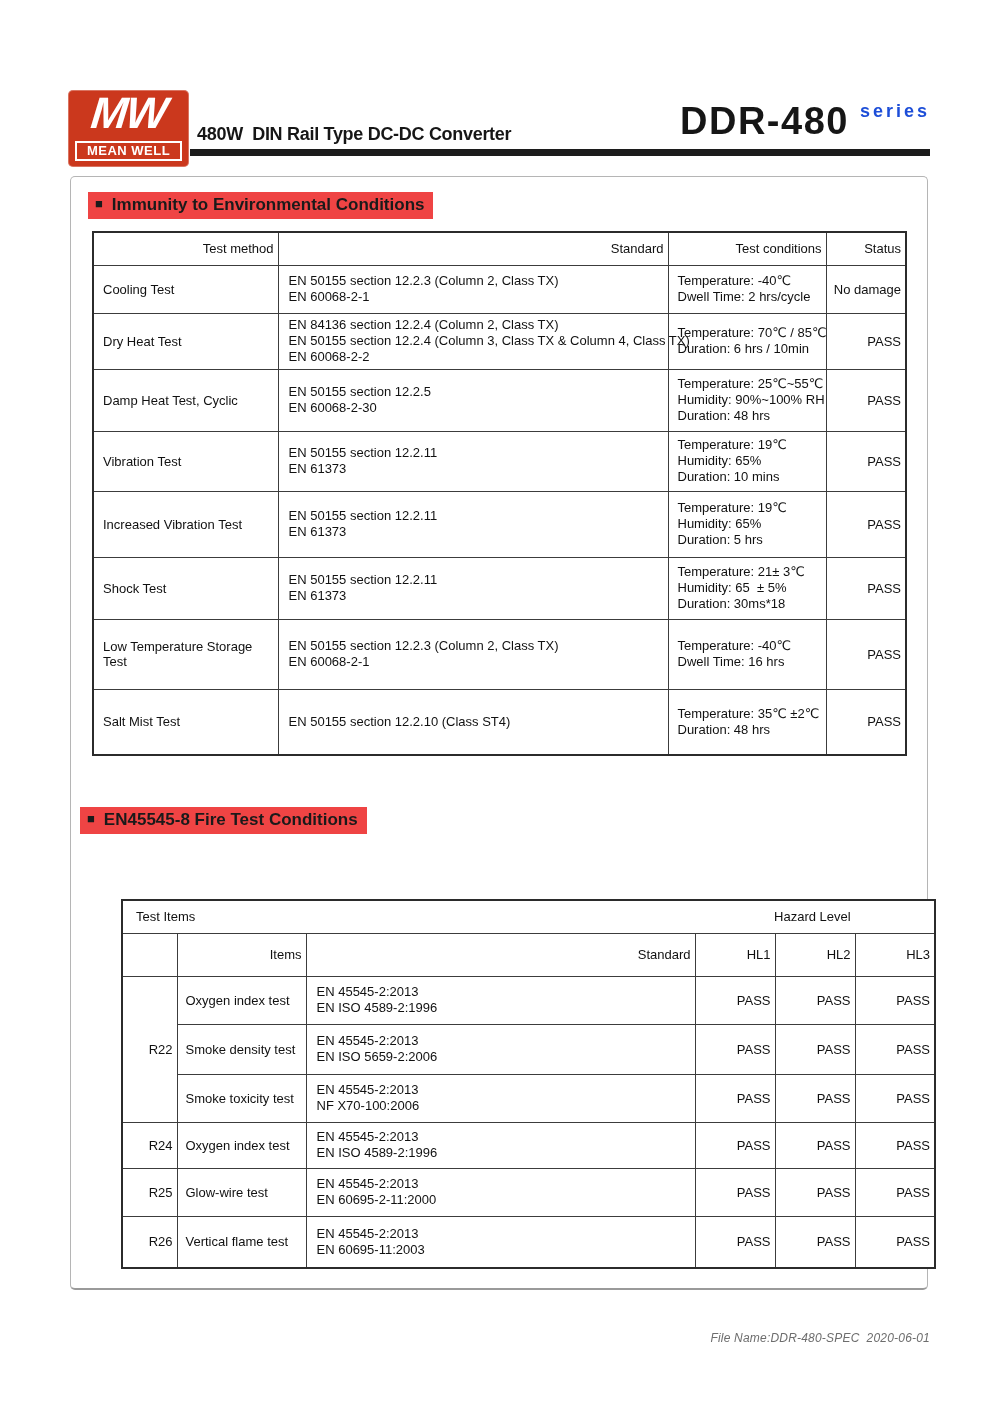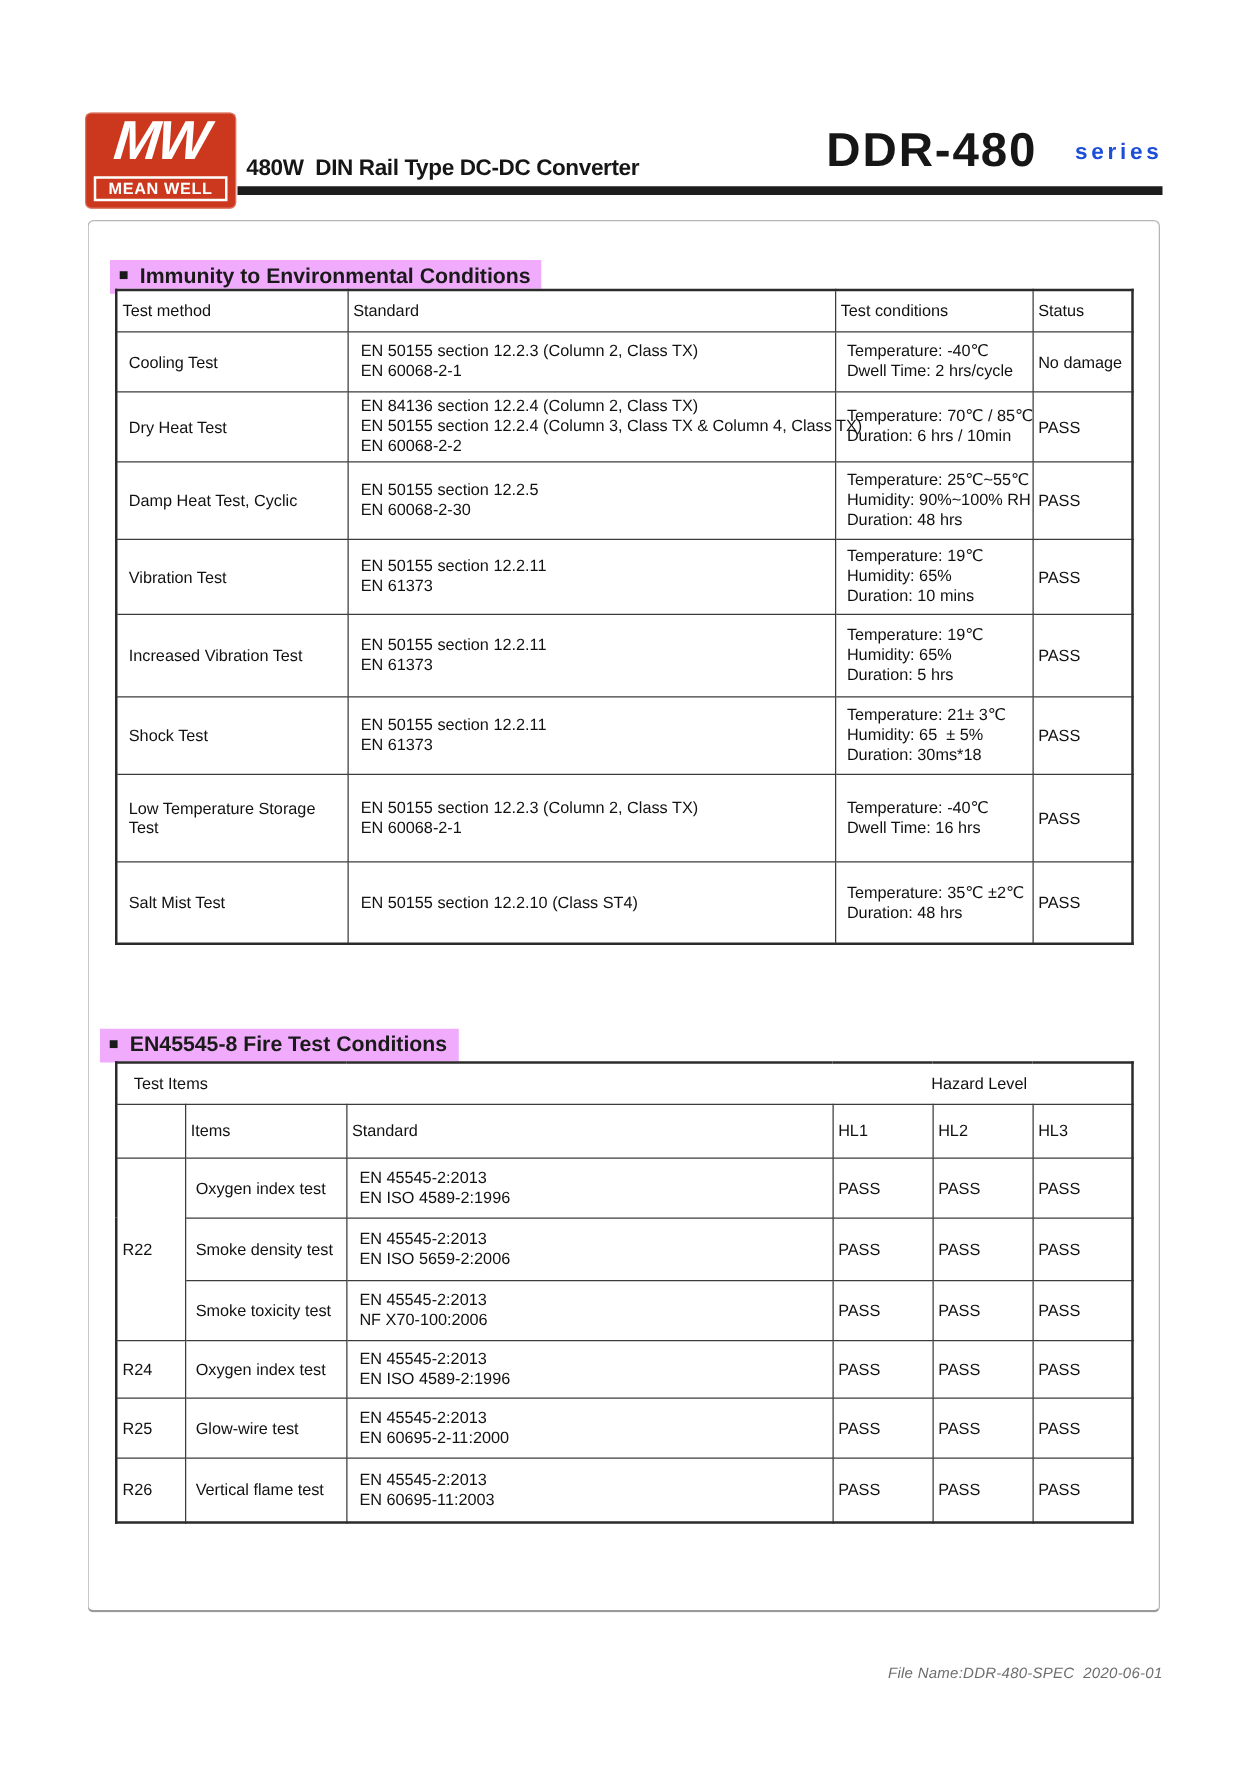--- a/index.html
+++ b/index.html
@@ -38,69 +38,68 @@
     white-space:nowrap;
     margin-top:28px;
   }
   .subtitle {
     position:absolute; left:197px; top:124px;
     font-size:18px; font-weight:700; letter-spacing:-0.3px;
     color:#161616; white-space:pre;
   }
   .series-wrap {
     position:absolute; right:70px; top:101px;
-    display:flex; align-items:center; gap:30px;
+    display:flex; align-items:flex-start; gap:11px;
   }
   .series-name { font-size:38px; font-weight:700; letter-spacing:1.5px; line-height:40px; color:#161616; }
   .series-suffix { font-size:18px; font-weight:700; letter-spacing:3px; color:#1d4ed8; }
   .header-rule {
     position:absolute; left:190px; top:149px;
     width:740px; height:7px; background:#1c1c1c;
   }
 
   
   .content-box {
     position:absolute; left:70px; top:176px;
     width:858px; height:1114px;
     border:1px solid #b5b5b5;
     border-bottom:2px solid #9a9a9a;
     border-radius:5px;
     background:#ffffff;
   }
   .section-title {
     position:absolute;
-    background:#f0abfc;
+    background:#ef4444;
     font-weight:700; font-size:17px; line-height:21px;
     padding:2px 9px 3px 7px;
     white-space:nowrap;
-    margin-top:16px;
   }
   #title-immunity { left:88px; top:192px; }
   #title-fire { left:80px; top:807px; }
   .bullet { font-size:13px; margin-right:9px; position:relative; top:-2px; }
 
   
   table {
     position:absolute; left:92px;
     width:813px;
     border-collapse:collapse; table-layout:fixed;
     background:#ffffff;
     border:2px solid #2b2b2b;
   }
   #t-immunity { top:231px; }
-  #t-fire { top:849px; }
+  #t-fire { top:899px;margin-left:29px; }
   td {
     border:1px solid #3c3c3c;
     font-size:13px; font-weight:400;
     vertical-align:middle;
     padding:3px 4px;
     color:#111;
   }
   .line { white-space:pre; line-height:16px; }
-  .c-center { text-align:left; }
+  .c-center { text-align:right; }
   .c-method { padding-left:9px; }
   .c-std { padding-left:10px; }
   .c-cond { padding-left:9px; padding-right:1px; }
   .group-cell { position:relative; padding:0; height:33px; }
   .ti-label { position:absolute; left:13px; top:8px; }
   .hl-label { position:absolute; left:70.5%; width:29%; top:8px; text-align:center; }
   .c-item { padding-left:8px; }
 
   
   .footer {

